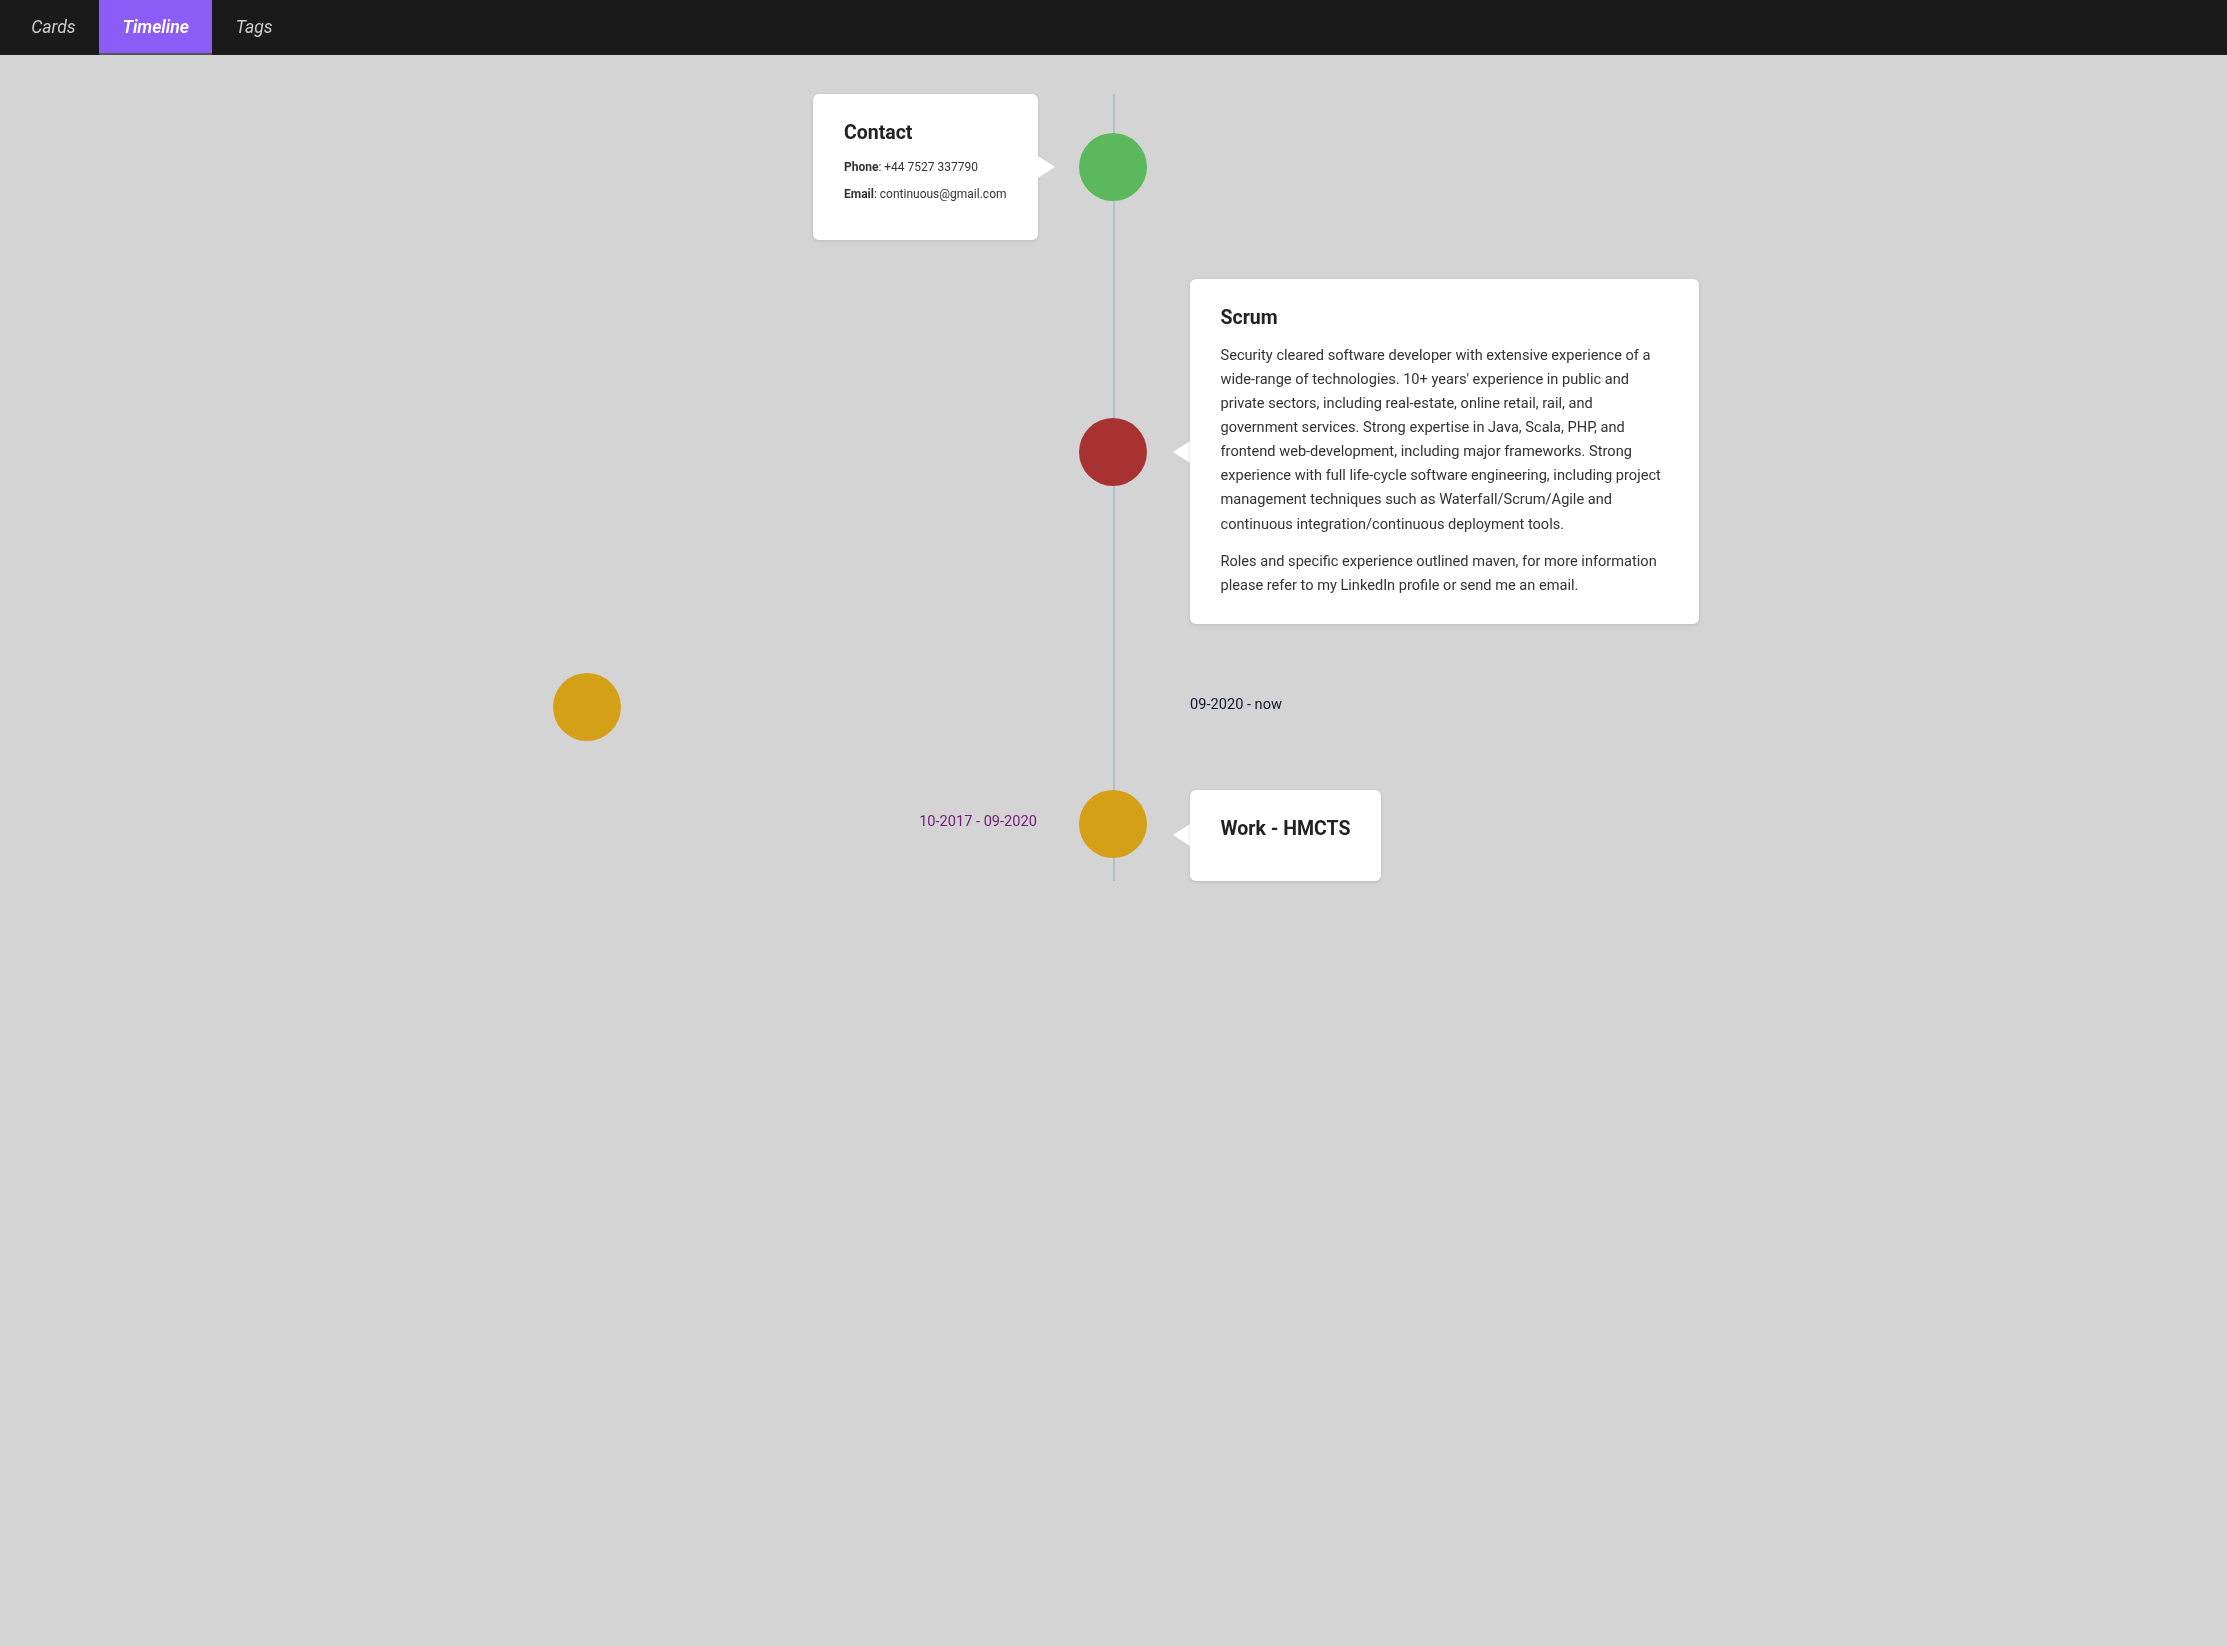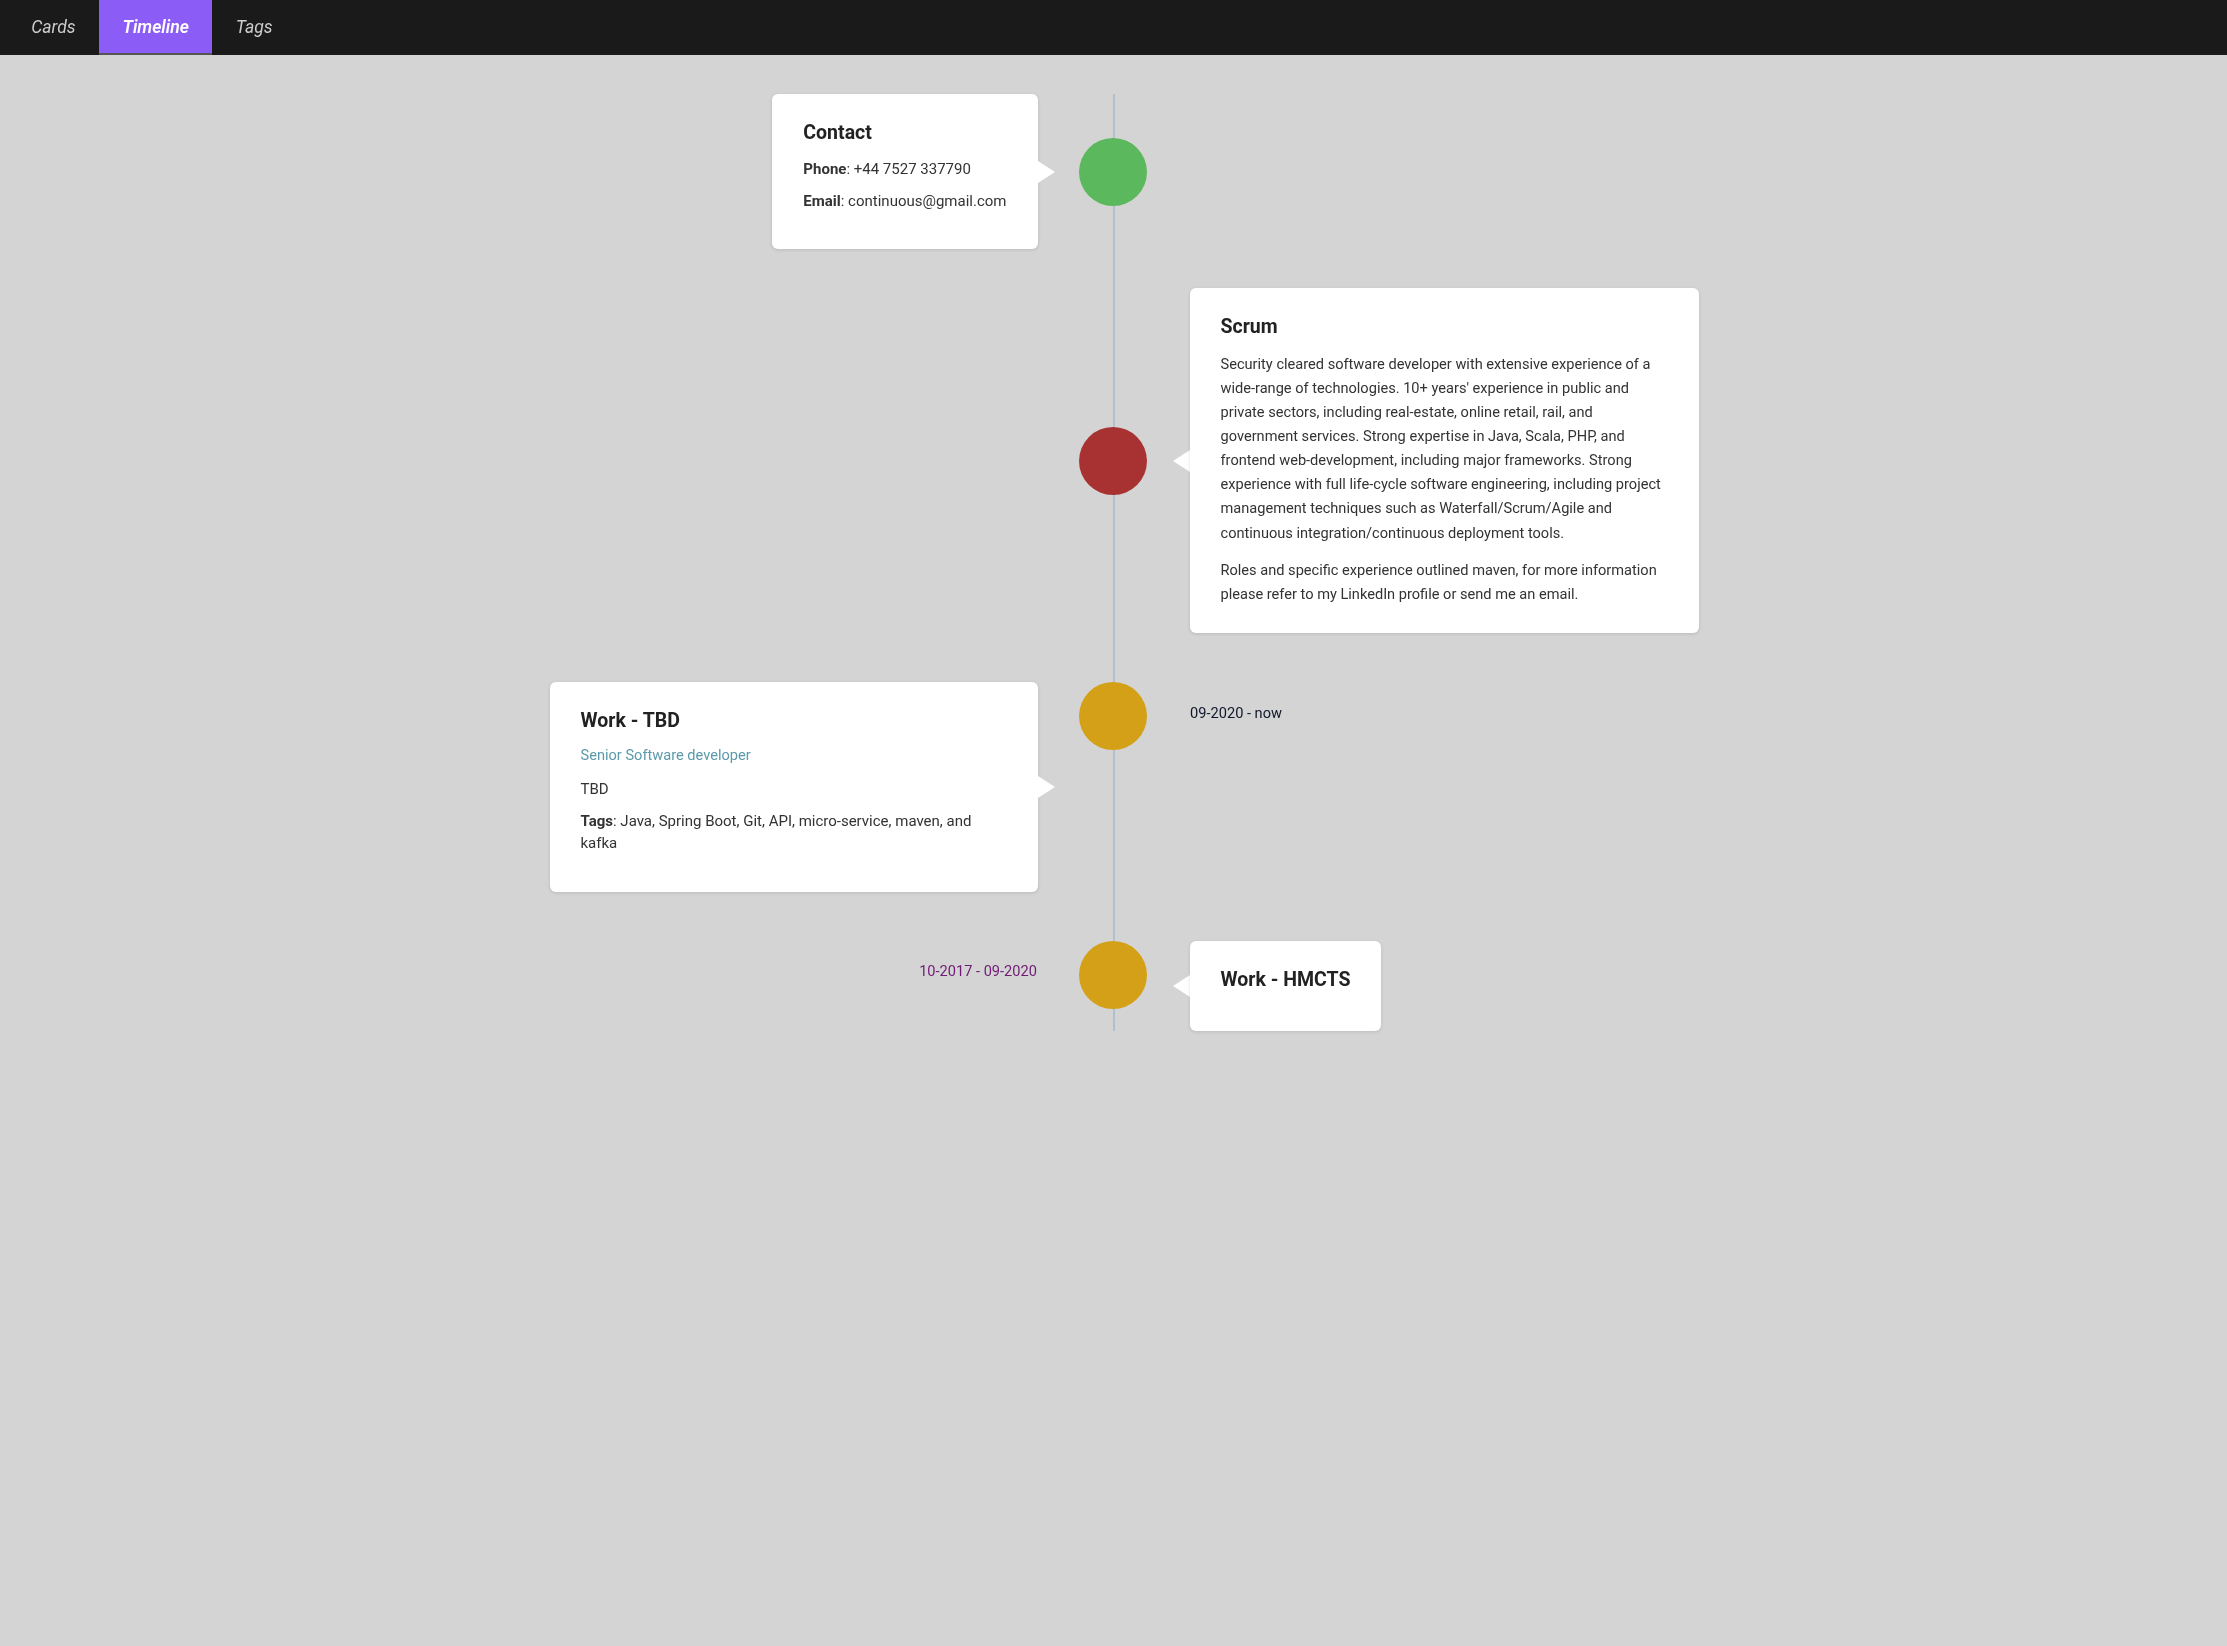--- a/index.html
+++ b/index.html
@@ -126,21 +126,21 @@
     }
 
     .card-subtitle {
       font-size: 14.6px;
       color: #5b9aab;
       margin-bottom: 13.7px;
       font-weight: 400;
     }
 
     .card-field {
-      font-size: 15px;
+      font-size: 12px;
       color: #333;
       margin-bottom: 9.8px;
       line-height: 1.5;
     }
 
     .card-field strong {
       font-weight: 700;
     }
 
     .card-body {
@@ -248,33 +248,20 @@
             <div class="card-body">
               <p>Security cleared software developer with extensive experience of a wide-range of technologies. 10+ years' experience in public and private sectors, including real-estate, online retail, rail, and government services. Strong expertise in Java, Scala, PHP, and frontend web-development, including major frameworks. Strong experience with full life-cycle software engineering, including project management techniques such as Waterfall/Scrum/Agile and continuous integration/continuous deployment tools.</p>
               <p>Roles and specific experience outlined maven, for more information please refer to my LinkedIn profile or send me an email.</p>
             </div>
           </div>
         </div>
       </div>
     </div>
 
     <div class="timeline-row" style="align-items:flex-start; padding-top:9.8px;">
-      <div class="timeline-left">
-        <div class="card-left-wrapper">
-          <div class="card">
-            <div class="card-title">Work - TBD</div>
-            <div class="card-subtitle">Senior Software developer</div>
-            <div class="card-field">TBD</div>
-            <div class="card-field">
-              <strong>Tags</strong>: <span>Java, Spring Boot, Git, API, micro-service, maven, and kafka</span>
-            </div>
-          </div>
-          <div class="arrow-right"></div>
-        </div>
-      </div>
       <div class="timeline-center">
         <div class="timeline-dot dot-yellow"></div>
       </div>
       <div class="timeline-right">
         <div class="date-label-right">09-2020 - now</div>
       </div>
     </div>
 
     <div class="timeline-row" style="align-items:flex-start; padding-top:9.8px;">
       <div class="timeline-left">

